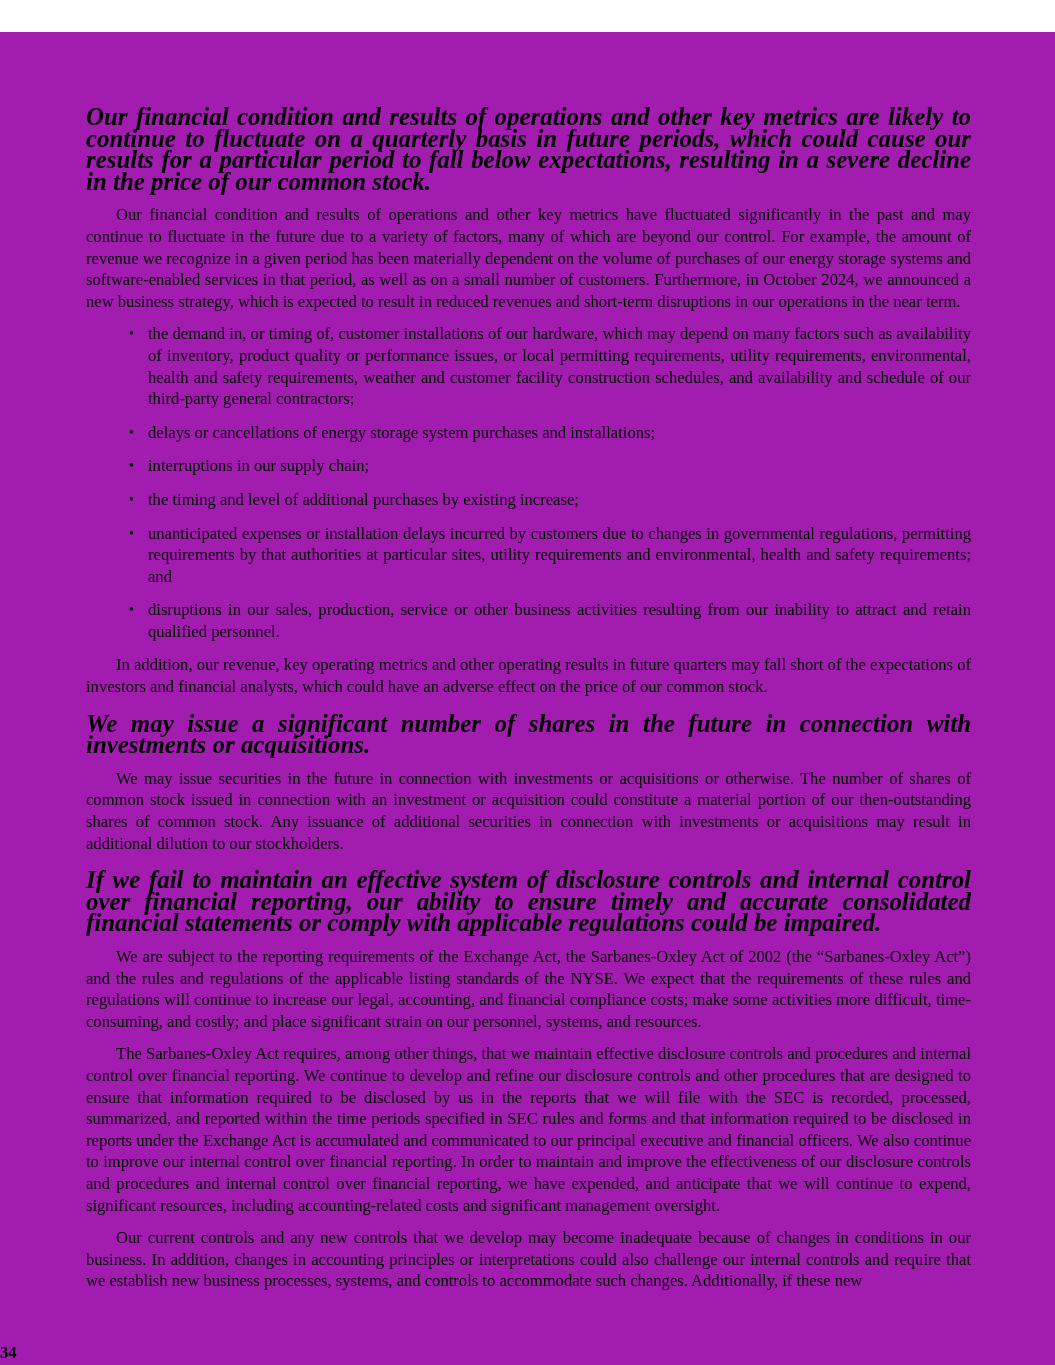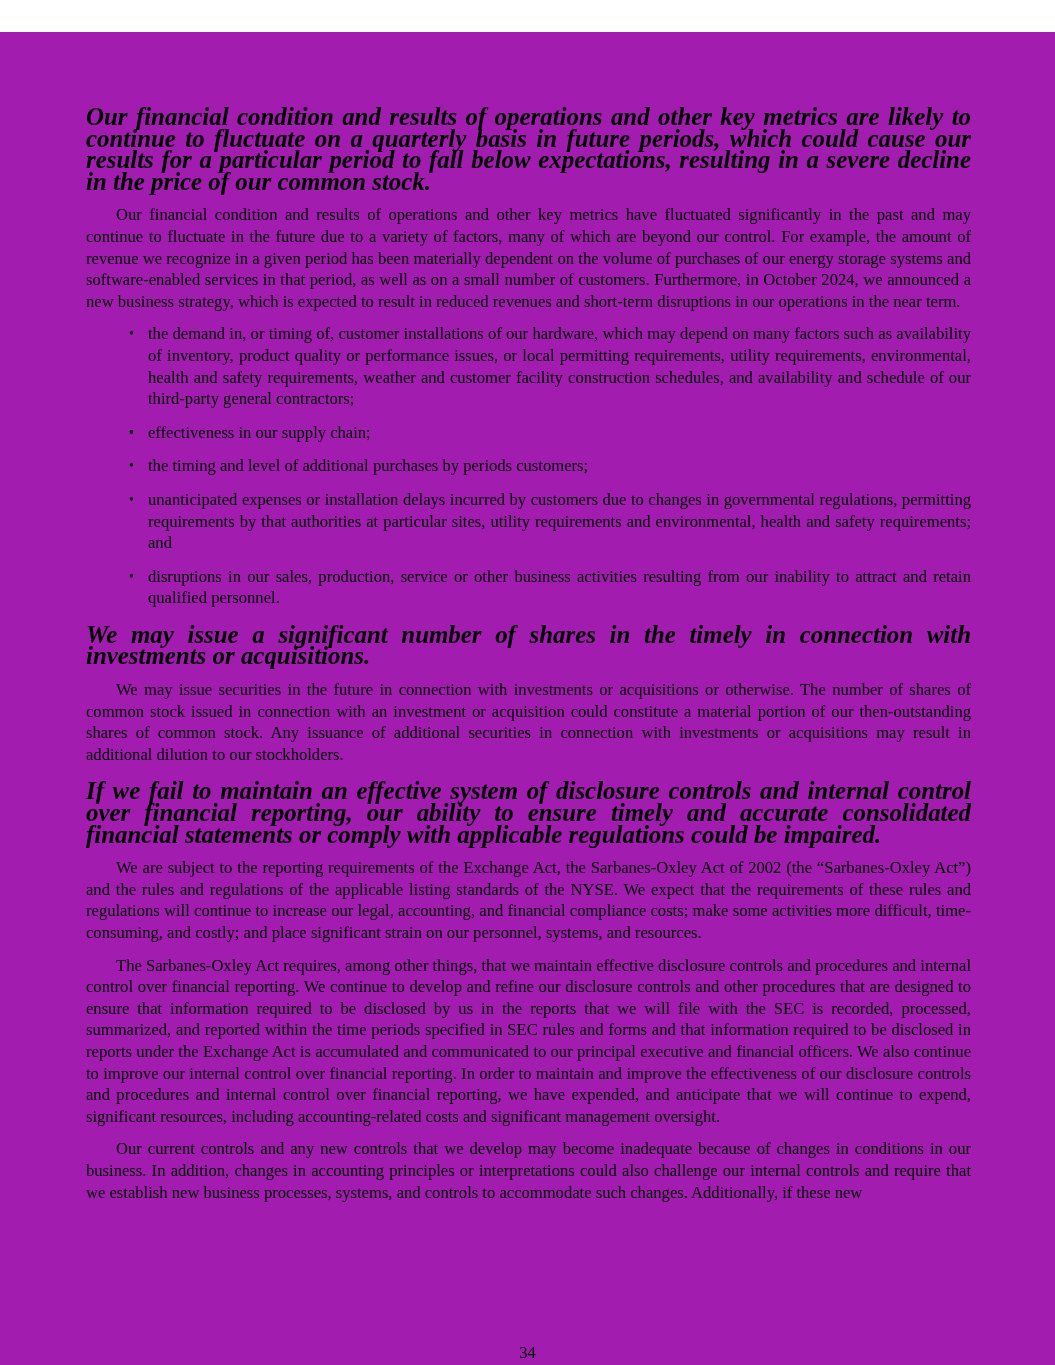--- a/index.html
+++ b/index.html
@@ -52,65 +52,68 @@
     position: absolute;
     left: 43px;
     top: 0;
     font-size: 14px;
   }
   .page-number {
     position: absolute;
     left: 0;
     right: 0;
     top: 1310px;
-    text-align: center;
+    text-align: left;
+    font-weight: bold;
   }
 </style>
 </head>
 <body>
 
 <div class="page">
   <div class="content">
 
     <h2 class="heading">Our financial condition and results of operations and other key metrics are likely to continue to fluctuate on a quarterly basis in future periods, which could cause our results for a particular period to fall below expectations, resulting in a severe decline in the price of our common stock.</h2>
 
     <p class="body-para">Our financial condition and results of operations and other key metrics have fluctuated significantly in the past and may continue to fluctuate in the future due to a variety of factors, many of which are beyond our control. For example, the amount of revenue we recognize in a given period has been materially dependent on the volume of purchases of our energy storage systems and software-enabled services in that period, as well as on a small number of customers. Furthermore, in October 2024, we announced a new business strategy, which is expected to result in reduced revenues and short-term disruptions in our operations in the near term.</p>
 
 
     <ul class="bullet-list">
       <li>
         <span class="dot">•</span>
         <span>the demand in, or timing of, customer installations of our hardware, which may depend on many factors such as availability of inventory, product quality or performance issues, or local permitting requirements, utility requirements, environmental, health and safety requirements, weather and customer facility construction schedules, and availability and schedule of our third-party general contractors;</span>
       </li>
       <li>
         <span class="dot">•</span>
+        <span>delays or cancellations of energy storage system purchases and installations;</span>
       </li>
       <li>
         <span class="dot">•</span>
       </li>
       <li>
         <span class="dot">•</span>
-        <span>effectiveness in our supply chain;</span>
+        <span>interruptions in our supply chain;</span>
       </li>
       <li>
         <span class="dot">•</span>
-        <span>the timing and level of additional purchases by periods customers;</span>
+        <span>the timing and level of additional purchases by existing increase;</span>
       </li>
       <li>
         <span class="dot">•</span>
         <span>unanticipated expenses or installation delays incurred by customers due to changes in governmental regulations, permitting requirements by that authorities at particular sites, utility requirements and environmental, health and safety requirements; and</span>
       </li>
       <li>
         <span class="dot">•</span>
         <span>disruptions in our sales, production, service or other business activities resulting from our inability to attract and retain qualified personnel.</span>
       </li>
     </ul>
 
+    <p class="body-para">In addition, our revenue, key operating metrics and other operating results in future quarters may fall short of the expectations of investors and financial analysts, which could have an adverse effect on the price of our common stock.</p>
 
-    <h2 class="heading heading-mid">We may issue a significant number of shares in the timely in connection with investments or acquisitions.</h2>
+    <h2 class="heading heading-mid">We may issue a significant number of shares in the future in connection with investments or acquisitions.</h2>
 
     <p class="body-para">We may issue securities in the future in connection with investments or acquisitions or otherwise. The number of shares of common stock issued in connection with an investment or acquisition could constitute a material portion of our then-outstanding shares of common stock. Any issuance of additional securities in connection with investments or acquisitions may result in additional dilution to our stockholders.</p>
 
     <h2 class="heading heading-mid">If we fail to maintain an effective system of disclosure controls and internal control over financial reporting, our ability to ensure timely and accurate consolidated financial statements or comply with applicable regulations could be impaired.</h2>
 
     <p class="body-para">We are subject to the reporting requirements of the Exchange Act, the Sarbanes-Oxley Act of 2002 (the “Sarbanes-Oxley Act”) and the rules and regulations of the applicable listing standards of the NYSE. We expect that the requirements of these rules and regulations will continue to increase our legal, accounting, and financial compliance costs; make some activities more difficult, time-consuming, and costly; and place significant strain on our personnel, systems, and resources.</p>
 
     <p class="body-para">The Sarbanes-Oxley Act requires, among other things, that we maintain effective disclosure controls and procedures and internal control over financial reporting. We continue to develop and refine our disclosure controls and other procedures that are designed to ensure that information required to be disclosed by us in the reports that we will file with the SEC is recorded, processed, summarized, and reported within the time periods specified in SEC rules and forms and that information required to be disclosed in reports under the Exchange Act is accumulated and communicated to our principal executive and financial officers. We also continue to improve our internal control over financial reporting. In order to maintain and improve the effectiveness of our disclosure controls and procedures and internal control over financial reporting, we have expended, and anticipate that we will continue to expend, significant resources, including accounting-related costs and significant management oversight.</p>
 
     <p class="body-para">Our current controls and any new controls that we develop may become inadequate because of changes in conditions in our business. In addition, changes in accounting principles or interpretations could also challenge our internal controls and require that we establish new business processes, systems, and controls to accommodate such changes. Additionally, if these new</p>

